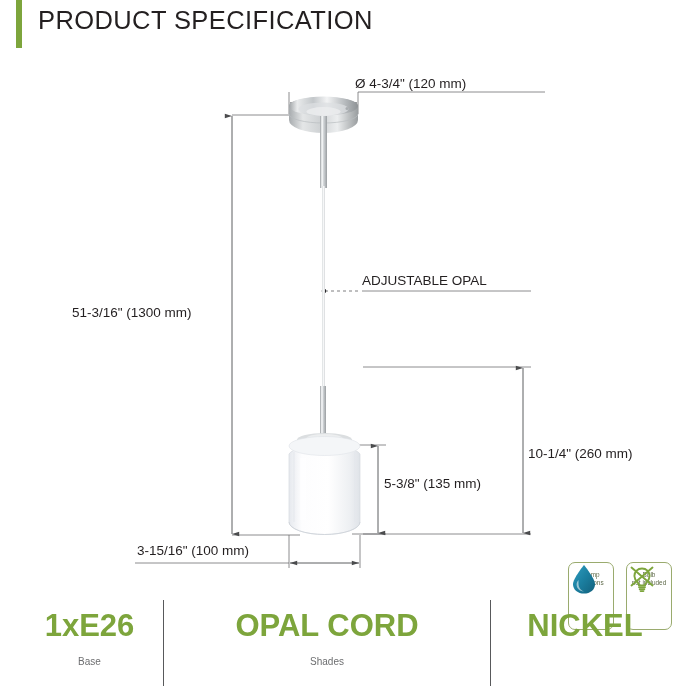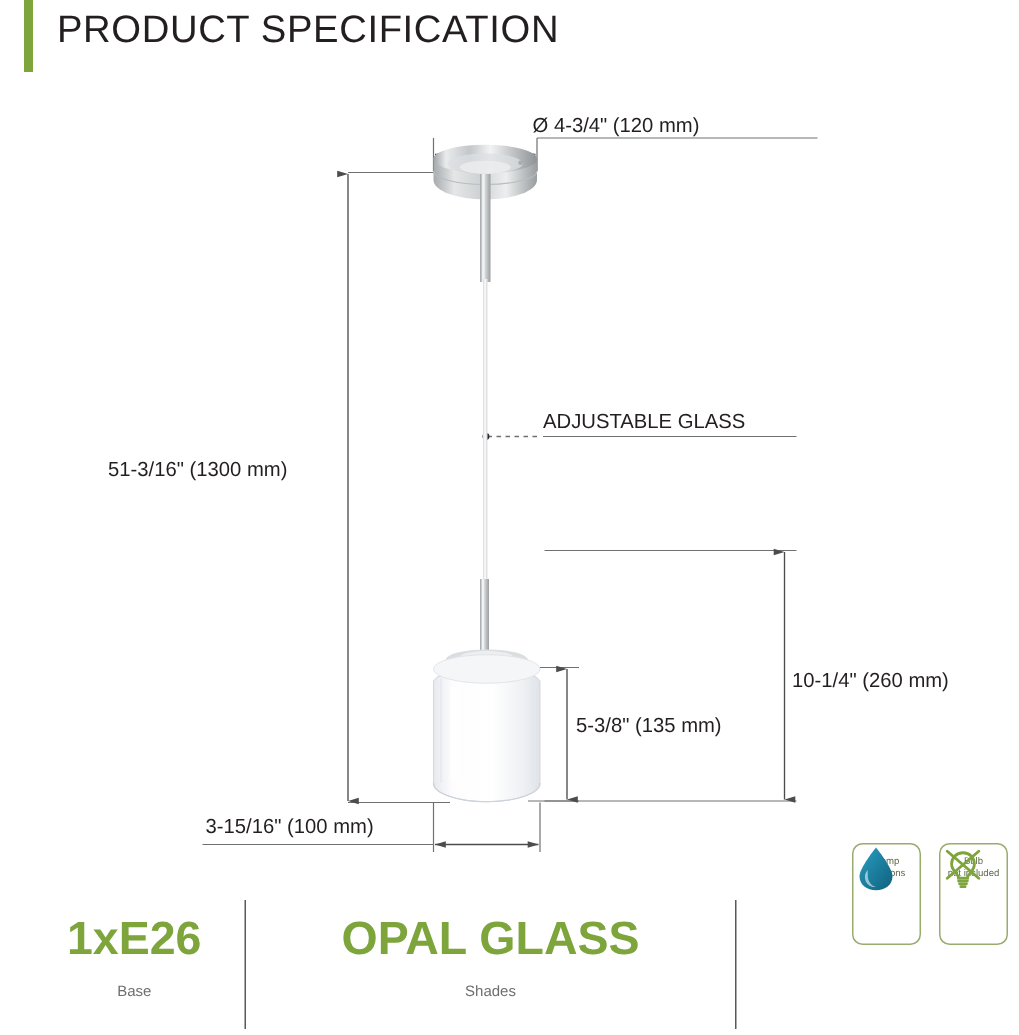--- a/index.html
+++ b/index.html
@@ -232,21 +232,21 @@
 
         <path d="M303,402 v62" stroke="#ffffff" stroke-width="6" opacity="0.55" fill="none"></path>
 
         <path d="M289,466 a35.5,12.5 0 0 0 71,0" fill="none" stroke="#cdd2d8" stroke-width="0.8"></path>
       </g>
     </g>
   </svg>
 
   <div class="dimtext" id="dim-diameter-label">Ø 4-3/4" (120 mm)</div>
   <div class="dimtext" id="dim-height-label">51-3/16" (1300 mm)</div>
-  <div class="dimtext" id="cord-label">ADJUSTABLE GLASS</div>
+  <div class="dimtext" id="cord-label">ADJUSTABLE OPAL</div>
   <div class="dimtext" id="dim-shade-label">5-3/8" (135 mm)</div>
   <div class="dimtext" id="dim-drop-label">10-1/4" (260 mm)</div>
   <div class="dimtext" id="dim-width-label">3-15/16" (100 mm)</div>
 
   <div id="badges">
 
     <div class="badge" id="badge-damp">
       <svg class="badge-icon" viewBox="0 0 30 32">
         <defs>
           <linearGradient id="dropGrad" x1="0" y1="0" x2="1" y2="1">
@@ -297,22 +297,23 @@
 <div id="spec-row">
 
   <div class="spec-col" id="spec-col-base">
     <div class="spec-value">1xE26</div>
     <div class="spec-label">Base</div>
   </div>
 
   <div class="spec-divider" id="divider-1"></div>
 
   <div class="spec-col" id="spec-col-shades">
-    <div class="spec-value">OPAL GLASS</div>
+    <div class="spec-value">OPAL CORD</div>
     <div class="spec-label">Shades</div>
   </div>
 
   <div class="spec-divider" id="divider-2"></div>
 
   <div class="spec-col" id="spec-col-finish">
+    <div class="spec-value">NICKEL</div>
   </div>
 
 </div>
 
 </body></html>

